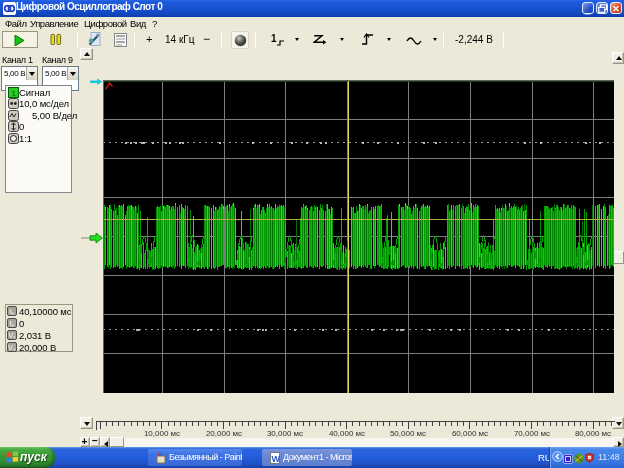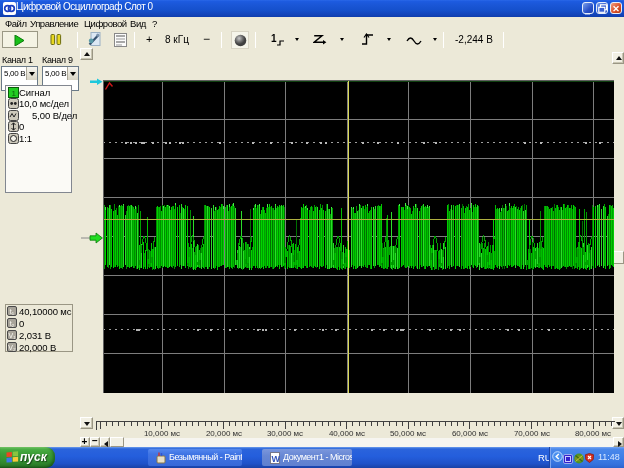--- a/index.html
+++ b/index.html
@@ -1,20 +1,20 @@
 <!DOCTYPE html>
 <html><head><meta charset="utf-8"><style>
 * { margin:0; padding:0; box-sizing:border-box; }
 html,body { width:624px; height:468px; overflow:hidden; font-family:"Liberation Sans",sans-serif; }
 body { background:#ece9d8; position:relative; }
 .abs { position:absolute; }
 
 #title { left:0; top:0; width:624px; height:17px;
   background:linear-gradient(180deg,#2a68e8 0%,#1d5be0 8%,#1a56d6 30%,#1550cc 60%,#1243b8 88%,#0e3dac 100%); }
-#title .txt { position:absolute; left:16px; top:1px; color:#fff; font-weight:normal; font-size:10px; letter-spacing:-0.5px; white-space:nowrap; }
+#title .txt { position:absolute; left:16px; top:1px; color:#fff; font-weight:bold; font-size:10px; letter-spacing:-0.5px; white-space:nowrap; }
 .wbtn { position:absolute; top:2px; width:12px; height:12px; border-radius:3px; border:1px solid #e6eefa;
   color:#fff; font-size:8px; line-height:10px; text-align:center; }
 
 #menu { left:0; top:17px; width:624px; height:13px; background:#ece9d8; font-size:9.5px; letter-spacing:-0.45px; color:#000; }
 #menu span { position:absolute; top:1px; }
 
 #tbar { left:0; top:30px; width:624px; height:21px; background:#ece9d8; font-size:10px; }
 .sep { position:absolute; top:2px; width:1px; height:16px; background:#c8c5b2; border-right:1px solid #fff; }
 .tbtxt { position:absolute; color:#000; font-size:10px; top:4px; }
 .darr { position:absolute; top:8px; width:0; height:0; border-left:2.5px solid transparent; border-right:2.5px solid transparent; border-top:3px solid #000; }
@@ -89,21 +89,21 @@
   </svg>
   <svg class="abs" style="left:114px;top:3px" width="13" height="14">
     <rect x="0.5" y="0.5" width="12" height="13" fill="#fcfcfc" stroke="#888"></rect>
     <line x1="2" y1="3" x2="11" y2="3" stroke="#555"></line>
       <line x1="2" y1="6" x2="11" y2="6" stroke="#999"></line>
     <line x1="2" y1="9" x2="11" y2="9" stroke="#555"></line>
       <line x1="2" y1="12" x2="8" y2="12" stroke="#999"></line>
   </svg>
   <div class="sep" style="left:134px"></div>
   <div class="tbtxt" style="left:146px;top:3px;font-size:11px">+</div>
-  <div class="tbtxt" style="left:165px">8 кГц</div>
+  <div class="tbtxt" style="left:165px">14 кГц</div>
   <div class="tbtxt" style="left:203px;top:2px;font-size:12px">−</div>
   <div class="sep" style="left:221px"></div>
   <div class="abs" style="left:231px;top:1px;width:18px;height:18px;background:#f6f5ea;border:1px solid #d8d4c4"></div>
   <svg class="abs" style="left:234px;top:4px" width="13" height="13">
     <defs>
         <radialGradient id="ball" cx="38%" cy="32%">
           <stop offset="0%" stop-color="#c8c8c8"></stop>
           <stop offset="60%" stop-color="#707070"></stop>
           <stop offset="100%" stop-color="#404040"></stop>
         </radialGradient>

